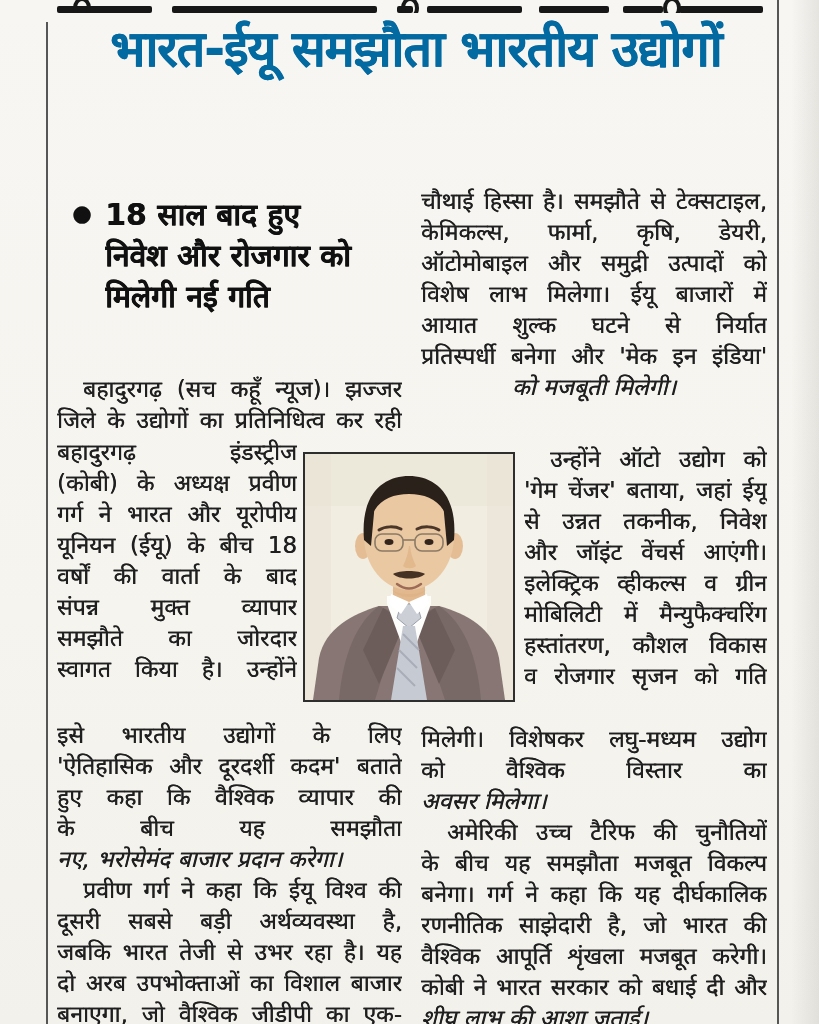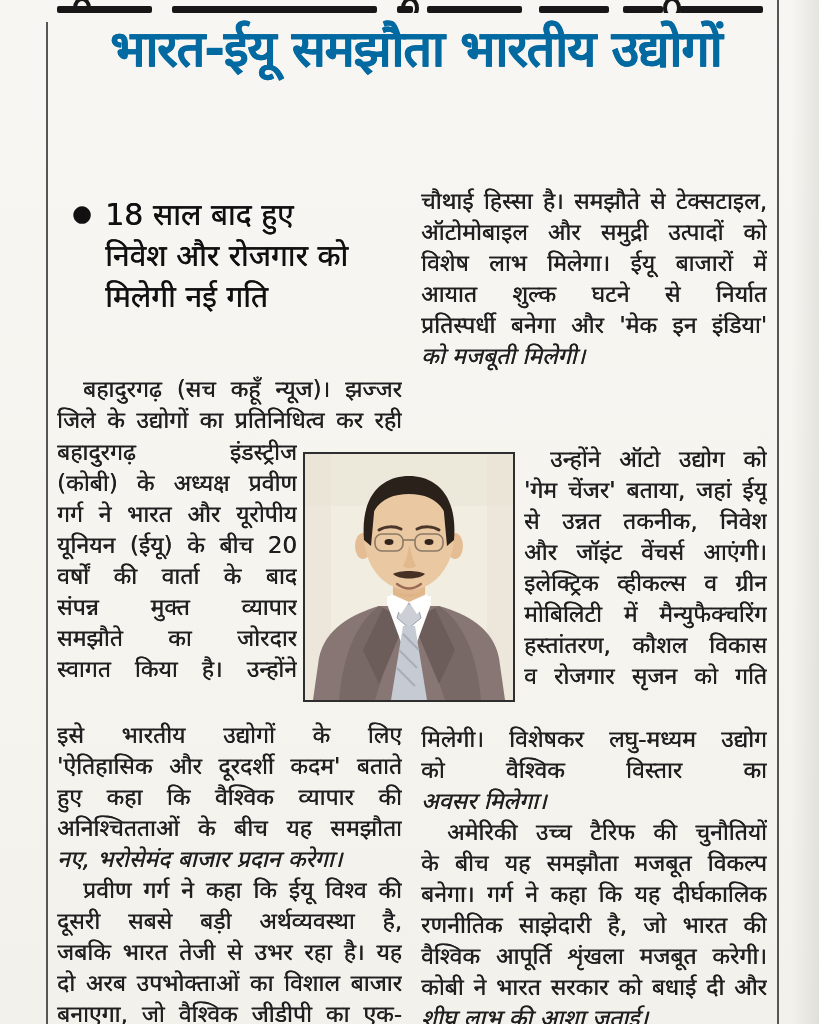--- a/index.html
+++ b/index.html
@@ -18,33 +18,33 @@
   .fragment .curl{position:absolute;top:-3px;width:10px;height:14px;border:4px solid #171717;
     border-radius:50%;background:transparent;}
   
   .headline{position:absolute;left:70px;top:14px;width:712px;color:#0369a1;margin-left:40px;}
   .headline .hline{font-size:50px;line-height:70px;font-weight:800;letter-spacing:-1px;
     white-space:nowrap;transform-origin:left center;
     text-shadow:0.5px 0 0 currentColor;}
   
   .subhead{position:absolute;left:72px;top:194px;width:330px;}
   .subhead .bullet{position:absolute;left:0;top:8px;font-size:23px;line-height:23px;color:#111;}
-  .subhead .lines{margin-left:33px;font-size:30px;font-weight:normal;color:#101010;}
+  .subhead .lines{margin-left:33px;font-size:30px;font-weight:bold;color:#101010;}
   .subhead .line{height:41px;line-height:41px;white-space:nowrap;overflow:hidden;
     text-shadow:0.4px 0 0 currentColor;}
   
   .col{position:absolute;font-size:23px;color:#1f1f1f;text-shadow:0.35px 0 0 currentColor;}
   .col .line{height:31px;line-height:31px;display:flex;justify-content:space-between;
     white-space:nowrap;overflow:hidden;}
   .col .line.plain{display:block;font-style:italic;}
   .col .line.indent{padding-left:26px;}
   #col-left-top   {left:57px; top:374px; width:345px;}
   #col-left-narrow{left:57px; top:437px; width:240px;}
   #col-left-bottom{left:57px; top:720px; width:345px;}
-  #col-right-top   {left:421px; top:186px; width:346px;}
+  #col-right-top   {left:421px; top:186px; width:346px;text-align:center;}
   #col-right-narrow{left:524px; top:444px; width:243px;}
   #col-right-bottom{left:421px; top:724px; width:346px;}
   
   .photo{position:absolute;left:303px;top:452px;width:212px;height:250px;
     border:2px solid #2e2e2e;box-sizing:border-box;background:#f1ede1;}
   .photo svg{display:block;width:100%;height:100%;}
 </style>
 </head>
 <body>
 
@@ -112,21 +112,21 @@
       <span>ने</span>
       <span>भारत</span>
       <span>और</span>
       <span>यूरोपीय</span>
     </div>
     <div class="line">
       <span>यूनियन</span>
       <span>(ईयू)</span>
       <span>के</span>
       <span>बीच</span>
-      <span>20</span>
+      <span>18</span>
     </div>
     <div class="line">
       <span>वर्षों</span>
       <span>की</span>
       <span>वार्ता</span>
       <span>के</span>
       <span>बाद</span>
     </div>
     <div class="line">
       <span>संपन्न</span>
@@ -162,21 +162,20 @@
     </div>
     <div class="line">
       <span>हुए</span>
       <span>कहा</span>
       <span>कि</span>
       <span>वैश्विक</span>
       <span>व्यापार</span>
       <span>की</span>
     </div>
     <div class="line">
-      <span>अनिश्चितताओं</span>
       <span>के</span>
       <span>बीच</span>
       <span>यह</span>
       <span>समझौता</span>
     </div>
     <div class="line end plain">नए, भरोसेमंद बाजार प्रदान करेगा।</div>
     <div class="line indent">
       <span>प्रवीण</span>
       <span>गर्ग</span>
       <span>ने</span>
@@ -279,20 +278,26 @@
 <div class="col" id="col-right-top">
     <div class="line">
       <span>चौथाई</span>
       <span>हिस्सा</span>
       <span>है।</span>
       <span>समझौते</span>
       <span>से</span>
       <span>टेक्सटाइल,</span>
     </div>
     <div class="line">
+      <span>केमिकल्स,</span>
+      <span>फार्मा,</span>
+      <span>कृषि,</span>
+      <span>डेयरी,</span>
+    </div>
+    <div class="line">
       <span>ऑटोमोबाइल</span>
       <span>और</span>
       <span>समुद्री</span>
       <span>उत्पादों</span>
       <span>को</span>
     </div>
     <div class="line">
       <span>विशेष</span>
       <span>लाभ</span>
       <span>मिलेगा।</span>

